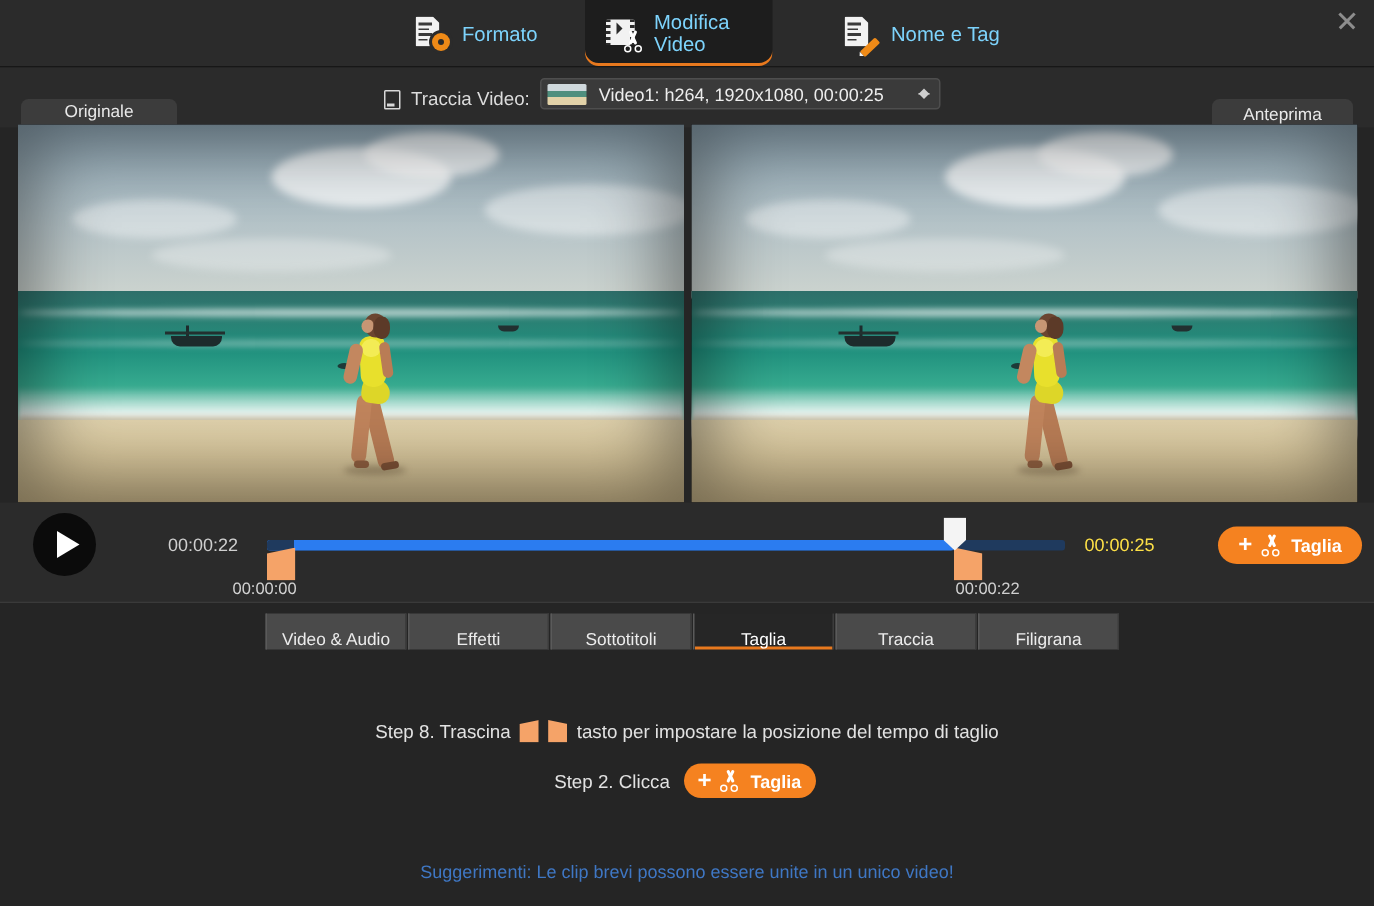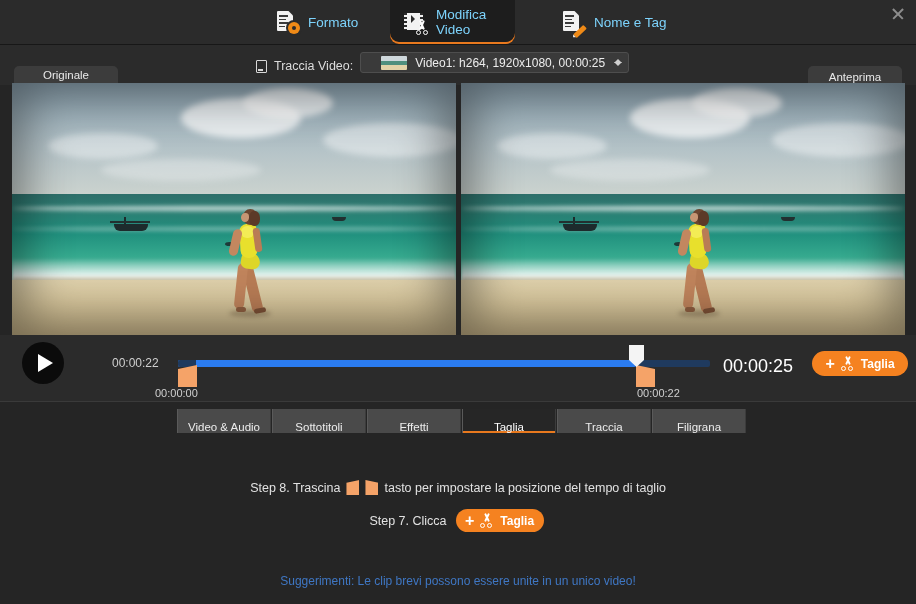--- a/index.html
+++ b/index.html
@@ -92,21 +92,21 @@
   #track-center {
     position:absolute; left:256px; top:7px;
     display:flex; align-items:flex-end; gap:7px;
   }
   #monitor-icon { width:11px; height:13px; border:1.8px solid #d8d8d8; border-radius:1px; position:relative; }
   #monitor-icon::after{ content:""; position:absolute; left:1px; top:8px; width:5px;height:1.5px;background:#d8d8d8;}
   #track-label { font-size:12.5px; color:#dcdcdc; }
   #track-select {
     display:flex; align-items:center; gap:8px;
     background:#3a3a3a; border:1px solid #4e4e4e; border-radius:3px;
-    height:21px; padding:0 6px 0 20px; cursor:pointer; min-width:267px;
+    height:21px; padding:0 6px 0 4px; cursor:pointer; min-width:267px;
   }
   #track-thumb {
     width:26px; height:14px; border-radius:1px; flex:0 0 auto;
     background:linear-gradient(#cfd8dc 0 35%, #4f8f7e 35% 62%, #e2d2a8 62% 100%);
   }
   #track-value { font-size:12px; color:#ededed; white-space:nowrap; flex:1 1 auto; }
   #track-caret { width:9px; position:relative; height:14px; flex:0 0 auto;}
   #track-caret::before, #track-caret::after{
     content:""; position:absolute; left:1px; width:0;height:0;
     border:4px solid transparent;
@@ -215,21 +215,21 @@
     border-radius:50%; background:#0b0b0b; cursor:pointer;
   }
   #play-button::after{
     content:""; position:absolute; left:16px; top:12px; width:0;height:0;
     border:9px solid transparent; border-left-color:#fff; border-left-width:15px;
   }
   #time-start {
     position:absolute; left:112px; top:21px; font-size:12px; color:#cfcfcf;
   }
   #time-end {
-    position:absolute; left:723px; top:21px; font-size:18px; color:#ffffff;
+    position:absolute; left:723px; top:21px; font-size:12px; color:#fde047;
   }
   #track {
     position:absolute; left:178px; top:25px; width:532px; height:7px;
     background:#1f3a5e; border-radius:2px; cursor:pointer;
   }
   #track-progress {
     position:absolute; left:0; top:0; height:7px; width:458px;
     background:#2b7cf0; border-radius:2px;
   }
   #track-progress::before{
@@ -476,45 +476,45 @@
   <span class="cut-text">Taglia</span>
 </div>
 
 <div id="bottom-panel">
 
   <div id="sub-tabs">
     <div class="sub-tab">
         <span>Video &amp; Audio</span>
       </div>
     <div class="sub-tab">
-        <span>Sottotitoli</span>
+        <span>Effetti</span>
       </div>
     <div class="sub-tab">
-        <span>Effetti</span>
+        <span>Sottotitoli</span>
       </div>
     <div class="sub-tab active">
         <span>Taglia</span>
       </div>
     <div class="sub-tab">
         <span>Traccia</span>
       </div>
     <div class="sub-tab">
         <span>Filigrana</span>
       </div>
   </div>
 
   <div id="steps">
     <div class="step-line">
       <span>Step 8. Trascina</span>
       <span class="mini-handle mini-left"></span>
       <span class="mini-handle mini-right"></span>
       <span>tasto per impostare la posizione del tempo di taglio</span>
     </div>
     <div class="step-line">
-      <span>Step 7. Clicca</span>
+      <span>Step 2. Clicca</span>
       <span class="inline-cut">
         <span class="cut-plus">+</span>
         <span class="cut-scissors">
             <i></i>
             <b></b>
             <s></s>
             <u></u>
           </span>
         <span class="cut-text">Taglia</span>
       </span>

